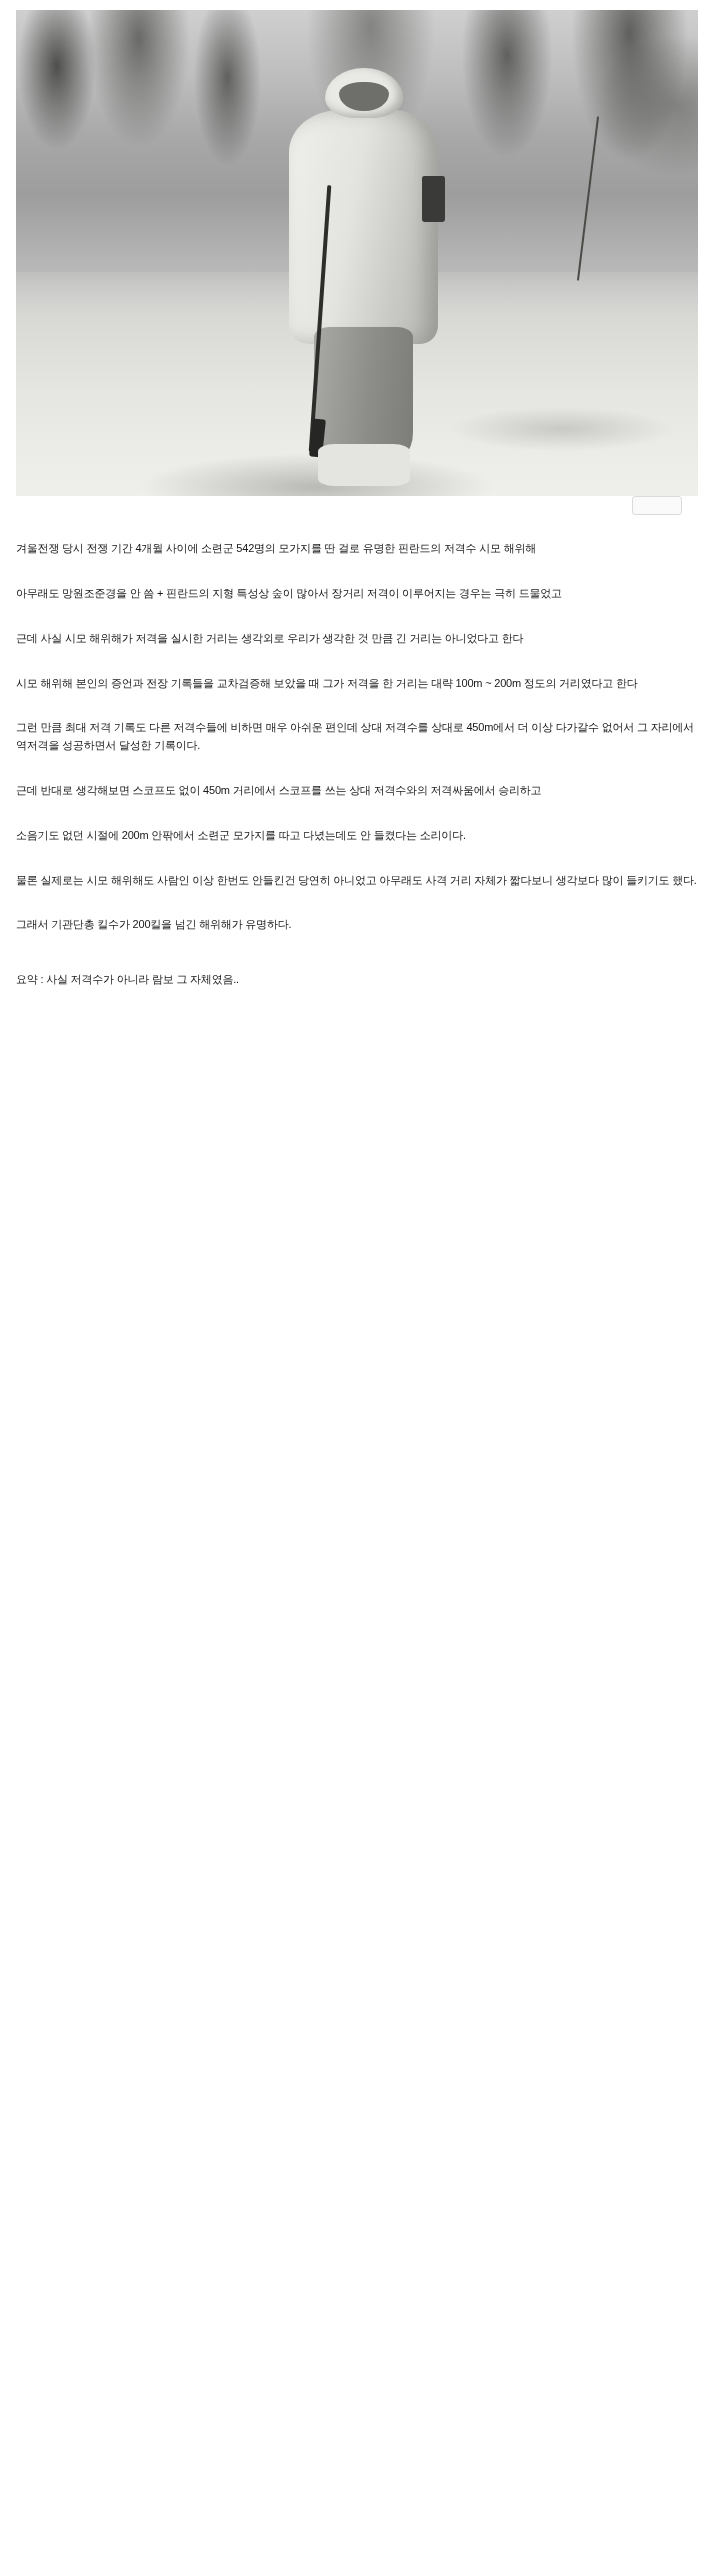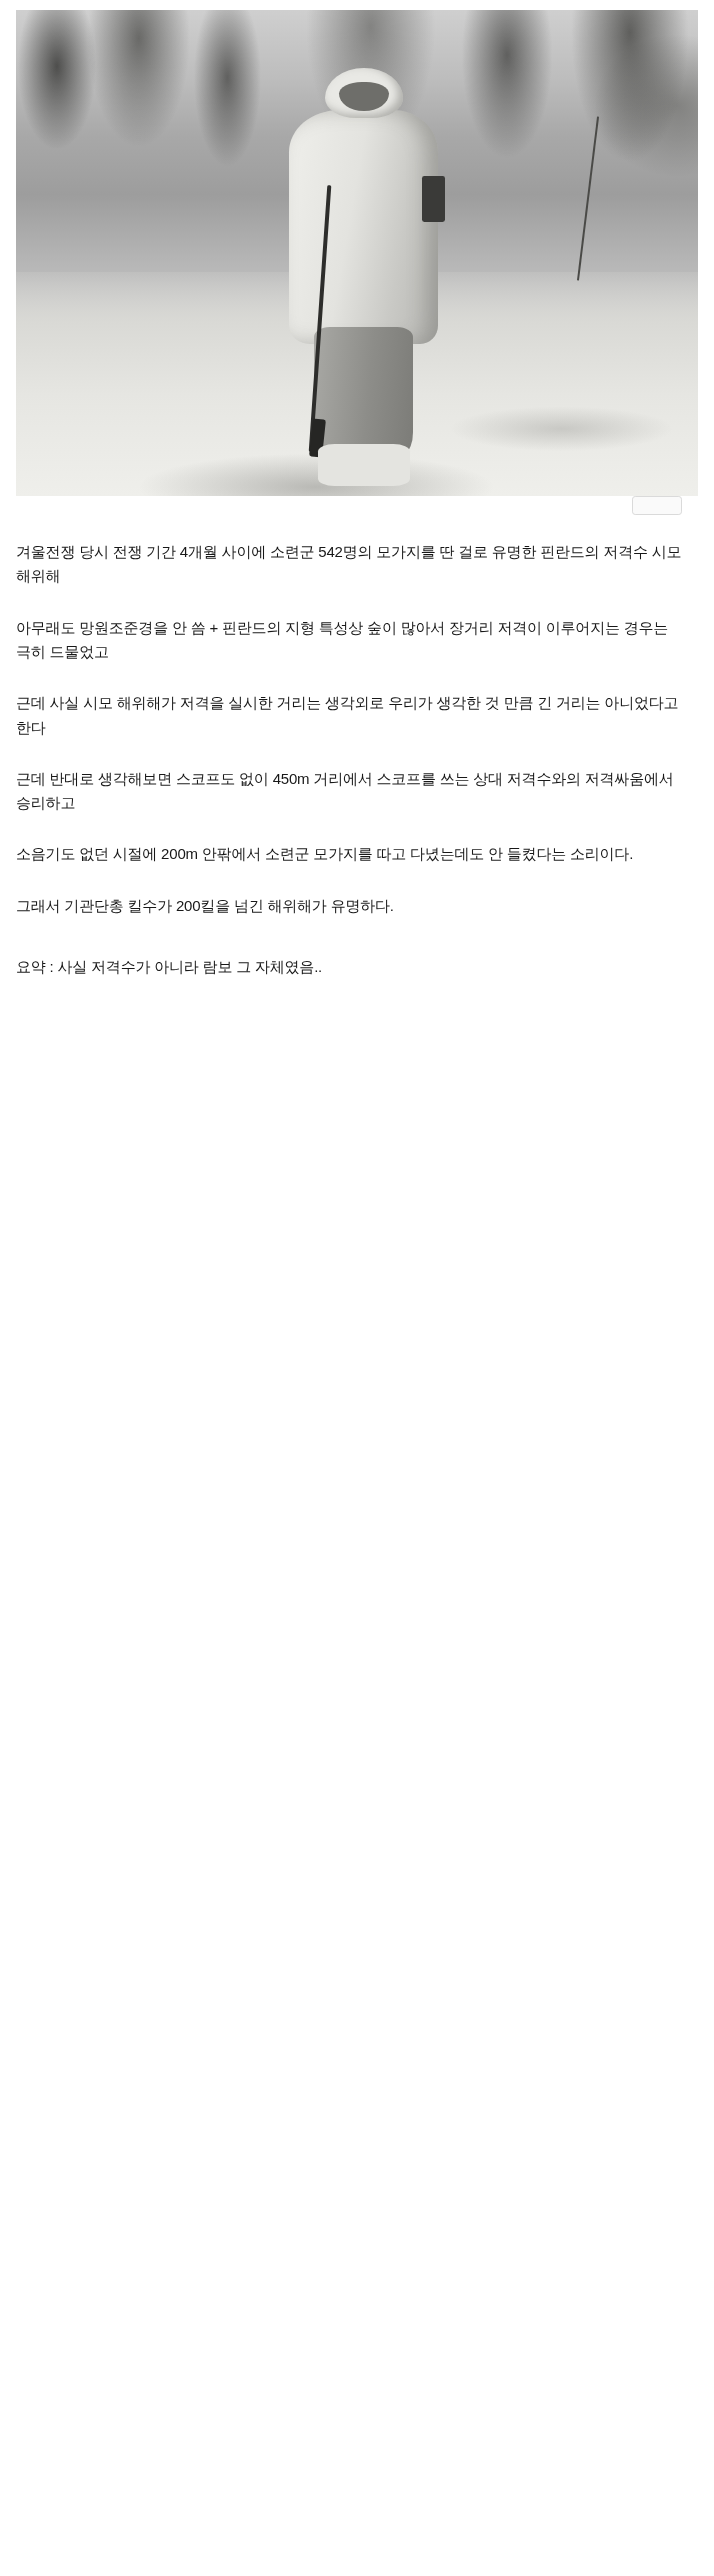--- a/index.html
+++ b/index.html
@@ -168,21 +168,21 @@
     height: 34%;
     background: #4a4a47;
     transform: rotate(7deg);
   }
   .article {
     width: 682px;
     margin: 0 auto;
     padding: 0;
   }
   .para {
-    font-size: 15px;
+    font-size: 11px;
     line-height: 1.62;
     letter-spacing: -0.2px;
     margin: 0 0 27px 0;
     color: #181818;
     word-break: keep-all;
   }
   .para.first {
     margin-top: 24px;
   }
   .para.bold {
@@ -234,20 +234,23 @@
   </figure>
 
   <div class="top-strip">
     <div class="spacer-btn"></div>
   </div>
 
   <article class="article">
     <p class="para first">겨울전쟁 당시 전쟁 기간 4개월 사이에 소련군 542명의 모가지를 딴 걸로 유명한 핀란드의 저격수 시모 해위해</p>
     <p class="para">아무래도 망원조준경을 안 씀 + 핀란드의 지형 특성상 숲이 많아서 장거리 저격이 이루어지는 경우는 극히 드물었고</p>
     <p class="para">근데 사실 시모 해위해가 저격을 실시한 거리는 생각외로 우리가 생각한 것 만큼 긴 거리는 아니었다고 한다</p>
+    <p class="para">시모 해위해 본인의 증언과 전장 기록들을 교차검증해 보았을 때 그가 저격을 한 거리는 대략 100m ~ 200m 정도의 거리였다고 한다</p>
+    <p class="para">그런 만큼 최대 저격 기록도 다른 저격수들에 비하면 매우 아쉬운 편인데 상대 저격수를 상대로 450m에서 더 이상 다가갈수 없어서 그 자리에서 역저격을 성공하면서 달성한 기록이다.</p>
     <p class="para bold">근데 반대로 생각해보면 스코프도 없이 450m 거리에서 스코프를 쓰는 상대 저격수와의 저격싸움에서 승리하고</p>
     <p class="para bold">소음기도 없던 시절에 200m 안팎에서 소련군 모가지를 따고 다녔는데도 안 들켰다는 소리이다.</p>
+    <p class="para">물론 실제로는 시모 해위해도 사람인 이상 한번도 안들킨건 당연히 아니었고 아무래도 사격 거리 자체가 짧다보니 생각보다 많이 들키기도 했다.</p>
     <p class="para bold">그래서 기관단총 킬수가 200킬을 넘긴 해위해가 유명하다.</p>
     <p class="para summary">요약 : 사실 저격수가 아니라 람보 그 자체였음..</p>
   </article>
 
 </div>
 
 
 </body></html>

